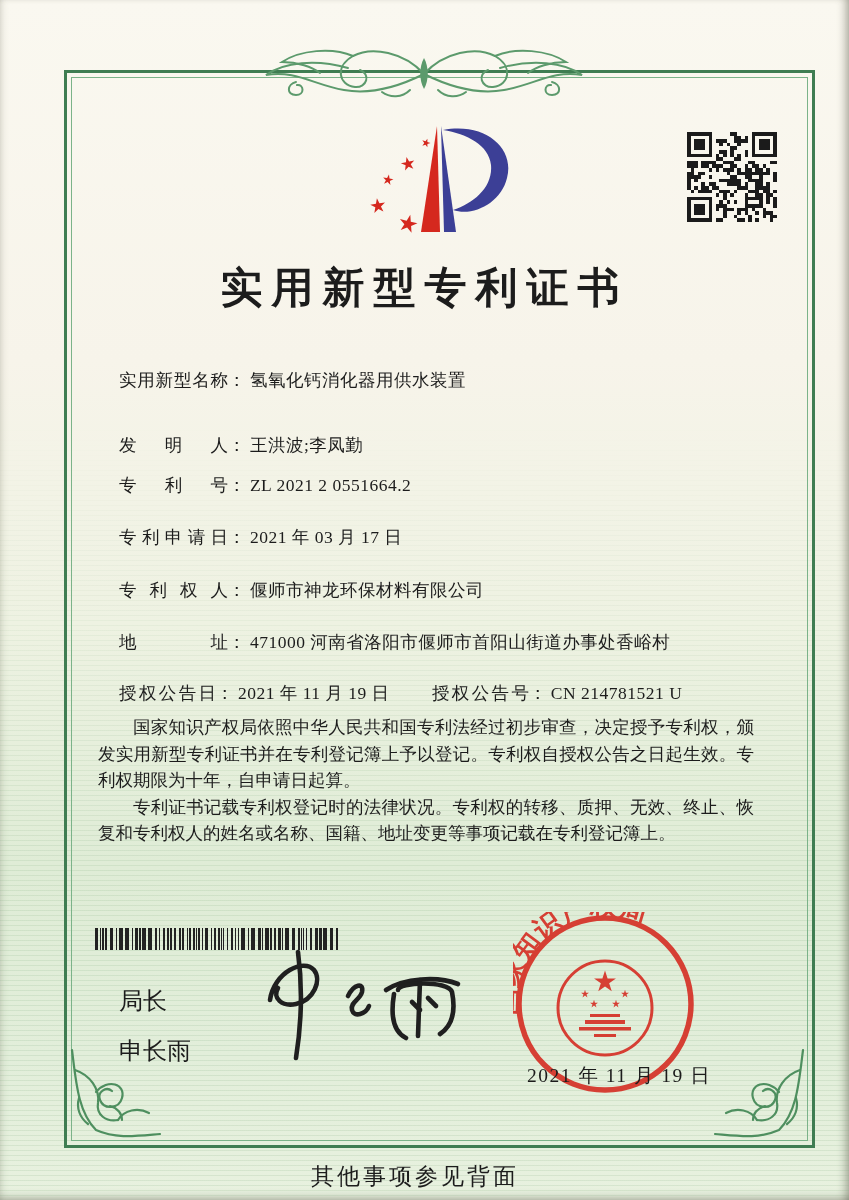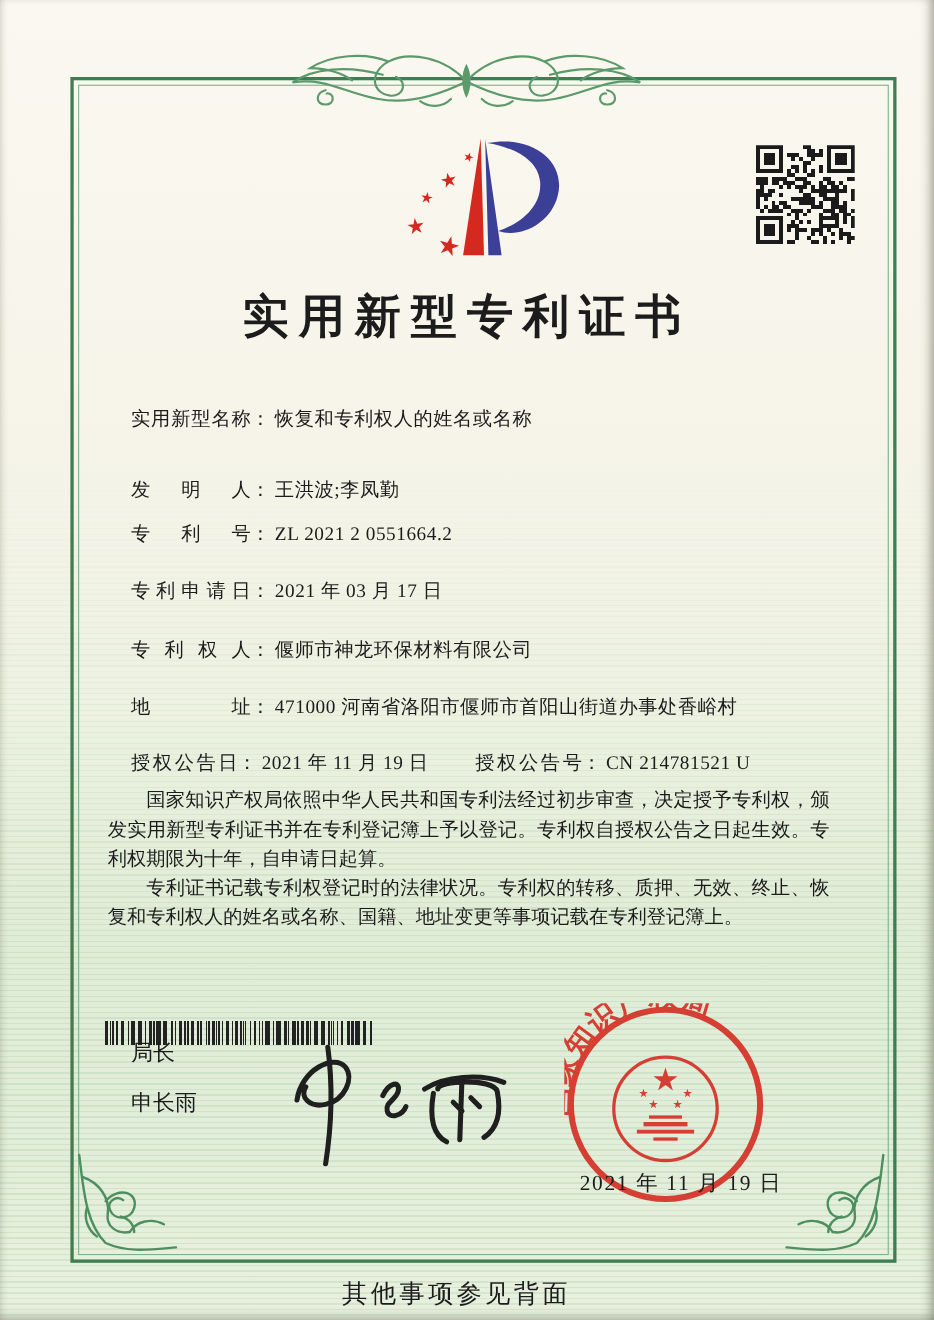--- a/index.html
+++ b/index.html
@@ -21,21 +21,21 @@
   .title{position:absolute;left:0;top:260px;width:849px;text-align:center;
     font-size:42px;font-weight:bold;letter-spacing:9px;}
   .frow{position:absolute;left:119px;font-size:17.5px;white-space:nowrap;}
   .flabel{display:inline-block;width:109px;text-align:justify;text-align-last:justify;vertical-align:bottom;}
   .flabel2{display:inline-block;width:97px;text-align:justify;text-align-last:justify;vertical-align:bottom;}
   .fvalue{letter-spacing:.5px;}
   .grant2{margin-left:38px;}
   .paras{position:absolute;left:98px;top:714px;width:656px;font-size:17.5px;line-height:26.5px;text-align:justify;}
   .paras p{margin:0;text-indent:2em;}
   .barcode{position:absolute;left:95px;top:928px;}
-  .director{position:absolute;left:119px;top:944px;font-size:20px;font-family:Liberation Sans, sans-serif;}
+  .director{position:absolute;left:119px;top:985px;font-size:24px;font-family:Liberation Sans, sans-serif;}
   .director .nm{margin-top:18px;}
   .sig{position:absolute;left:252px;top:938px;}
   .seal{position:absolute;left:513px;top:912px;}
   .sealdate{position:absolute;left:527px;top:1062px;font-size:19.5px;letter-spacing:1.5px;z-index:5;}
   .pageno{position:absolute;left:0;top:1113px;width:810px;text-align:center;font-size:15.5px;letter-spacing:2px;}
   .backnote{position:absolute;left:0;top:1161px;width:830px;text-align:center;font-size:23px;letter-spacing:3px;}
   .orn-top{position:absolute;left:254px;top:42px;}
   .orn-bl{position:absolute;left:66px;top:1042px;}
   .orn-br{position:absolute;left:709px;top:1042px;transform:scaleX(-1);}
   svg{display:block;}
@@ -409,21 +409,21 @@
         <rect x="17" y="24" width="1" height="1"></rect>
         <rect x="19" y="24" width="1" height="1"></rect>
         <rect x="23" y="24" width="1" height="1"></rect>
       </g>
   </svg>
 
   <div class="title">实用新型专利证书</div>
 
   <div class="frow" style="top:368px">
     <span class="flabel">实用新型名称</span><span>：</span>
-    <span class="fvalue">恢复和专利权人的姓名或名称</span>
+    <span class="fvalue">氢氧化钙消化器用供水装置</span>
   </div>
   <div class="frow" style="top:433px">
     <span class="flabel">发明人</span><span>：</span>
     <span class="fvalue">王洪波;李凤勤</span>
   </div>
   <div class="frow" style="top:473px">
     <span class="flabel">专利号</span><span>：</span>
     <span class="fvalue">ZL 2021 2 0551664.2</span>
   </div>
   <div class="frow" style="top:525px">

